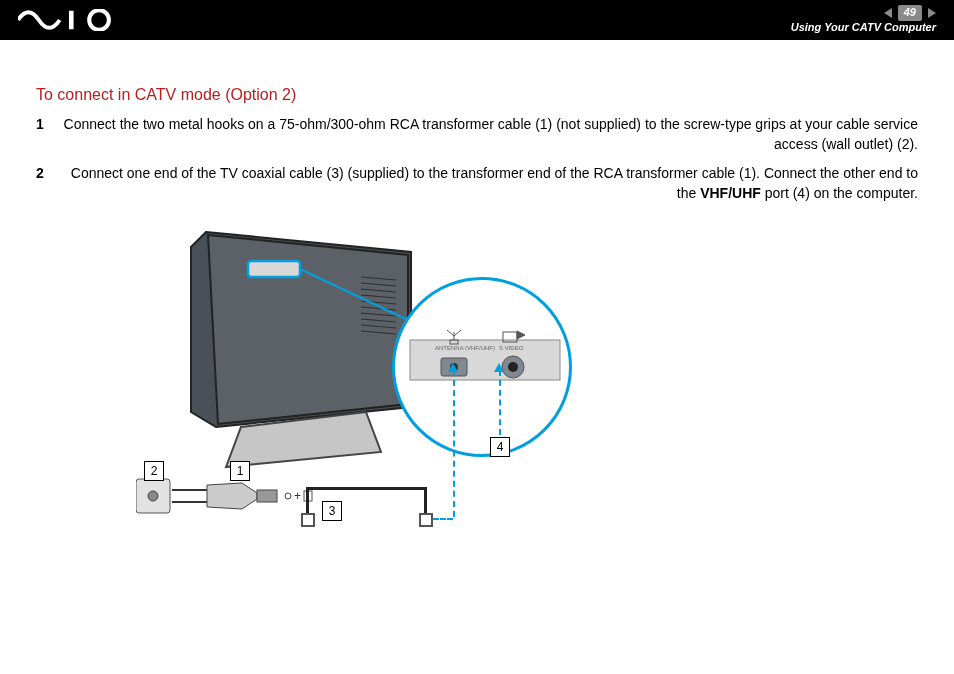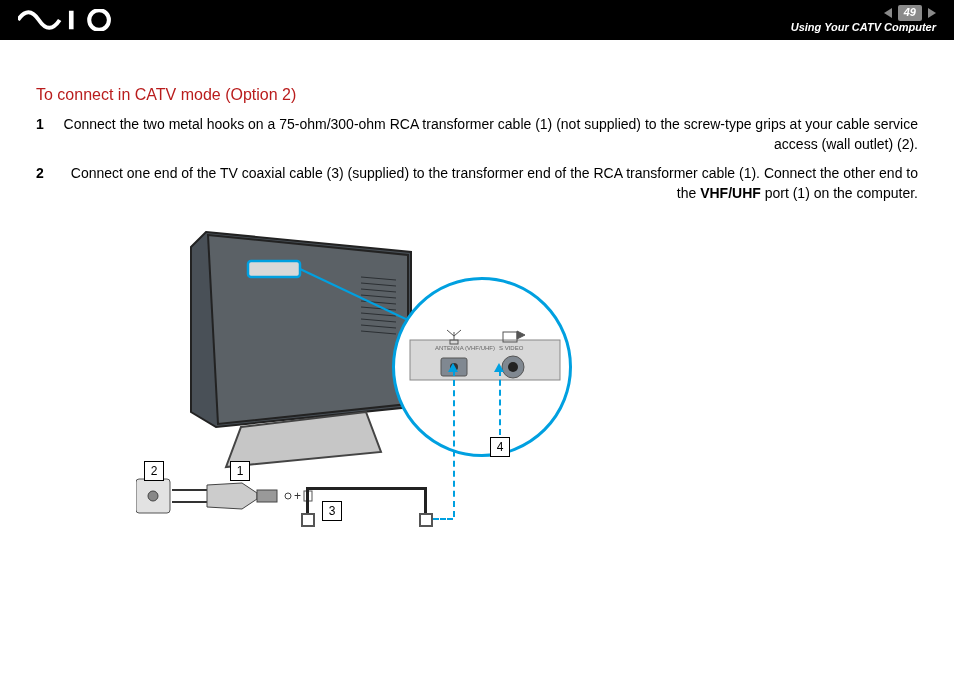--- a/index.html
+++ b/index.html
@@ -204,21 +204,21 @@
 </div>
 
 <div class="content">
   <h2 class="section-title">To connect in CATV mode (Option 2)</h2>
 
   <ol class="steps">
     <li>
       <span>Connect the two metal hooks on a 75-ohm/300-ohm RCA transformer cable (1) (not supplied) to the screw-type grips at your cable service access (wall outlet) (2).</span>
     </li>
     <li>
-      <span>Connect one end of the TV coaxial cable (3) (supplied) to the transformer end of the RCA transformer cable (1). Connect the other end to the </span><span class="bold">VHF/UHF</span><span> port (1) on the computer.</span>
+      <span>Connect one end of the TV coaxial cable (3) (supplied) to the transformer end of the RCA transformer cable (1). Connect the other end to the </span><span class="bold">VHF/UHF</span><span> port (4) on the computer.</span>
     </li>
   </ol>
 
   <div class="illust">
 
     <svg width="520" height="310" viewBox="0 0 520 310">
 
       <g stroke="#222" fill="#fff" stroke-width="2">
         <polygon points="70,15 275,35 275,190 80,210 55,195 55,30" fill="#495057"></polygon>
         <polygon points="72,18 272,38 272,187 82,207" fill="#5b6166"></polygon>

